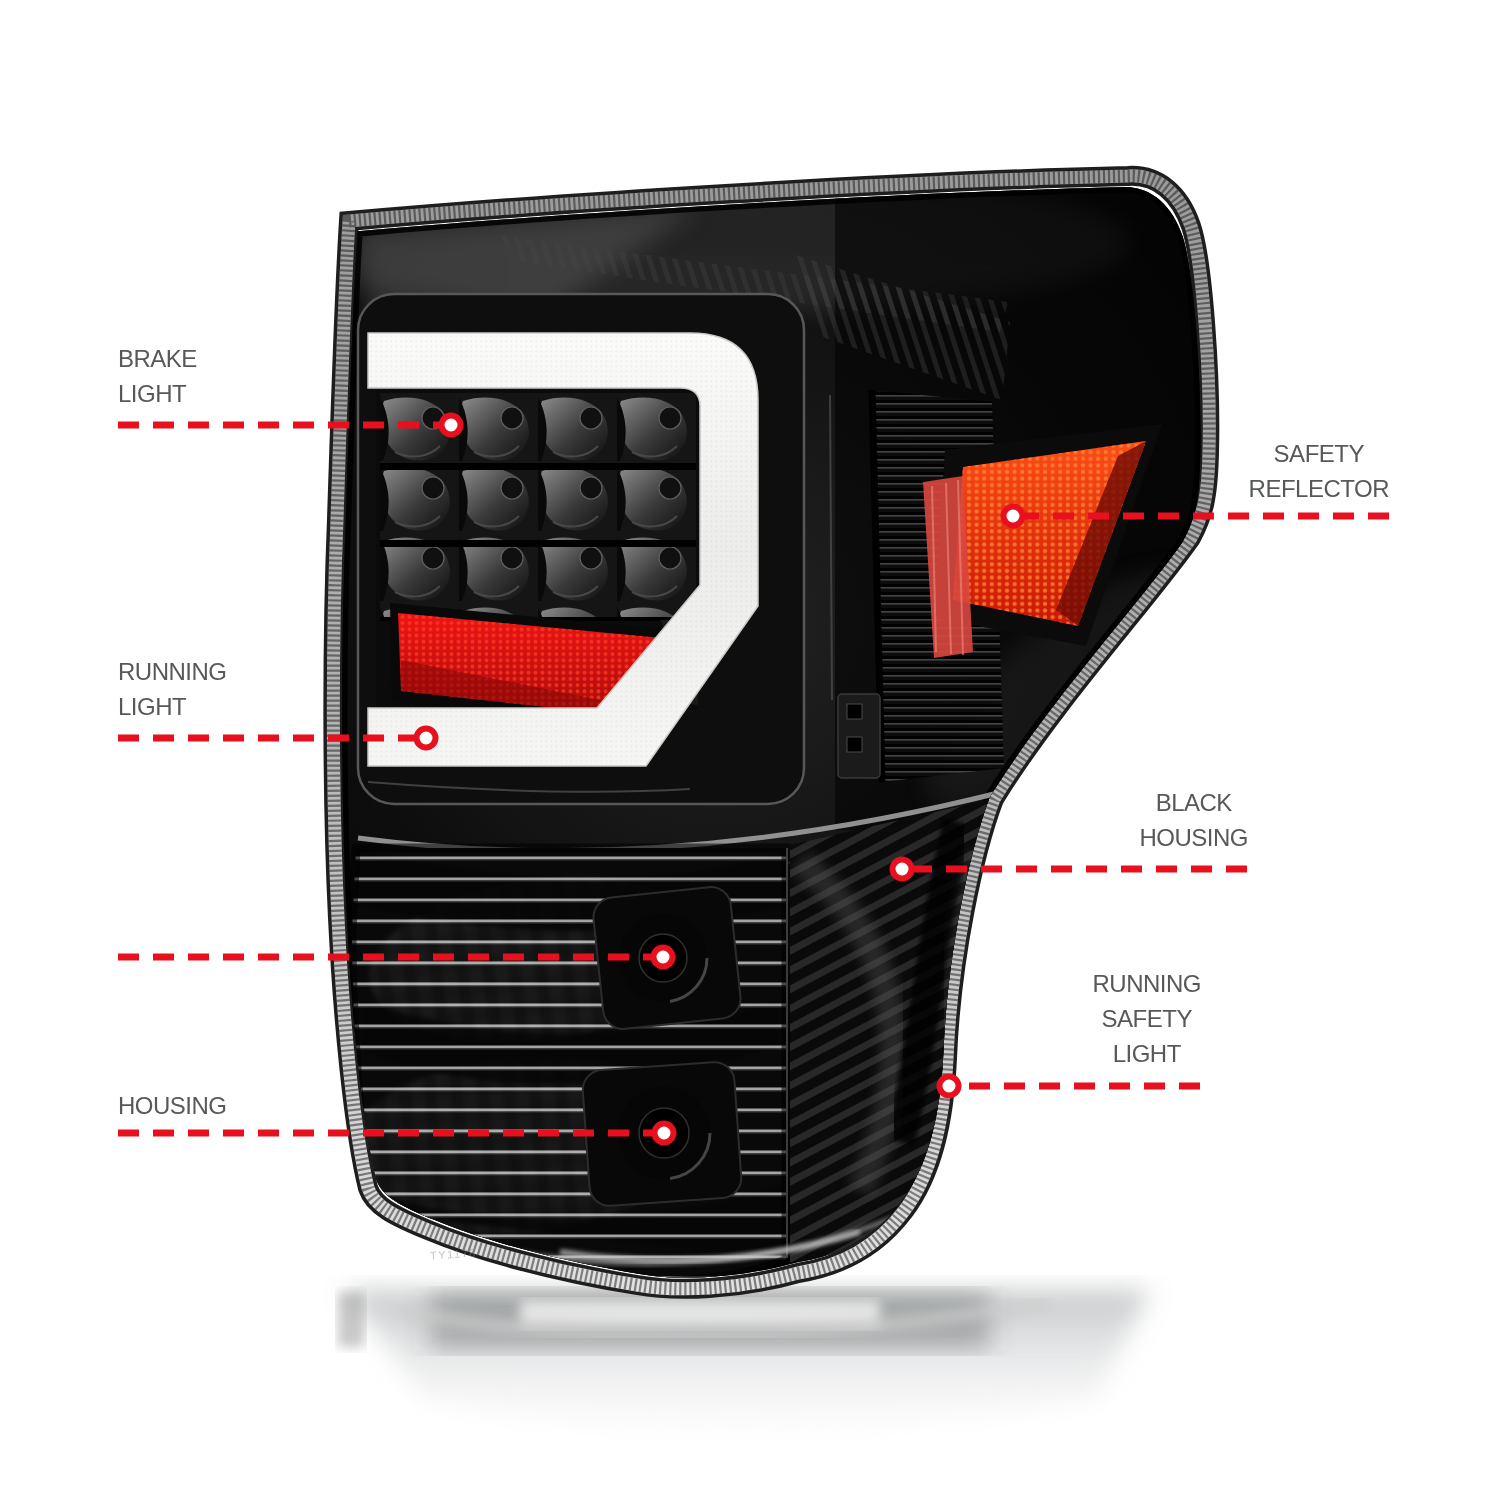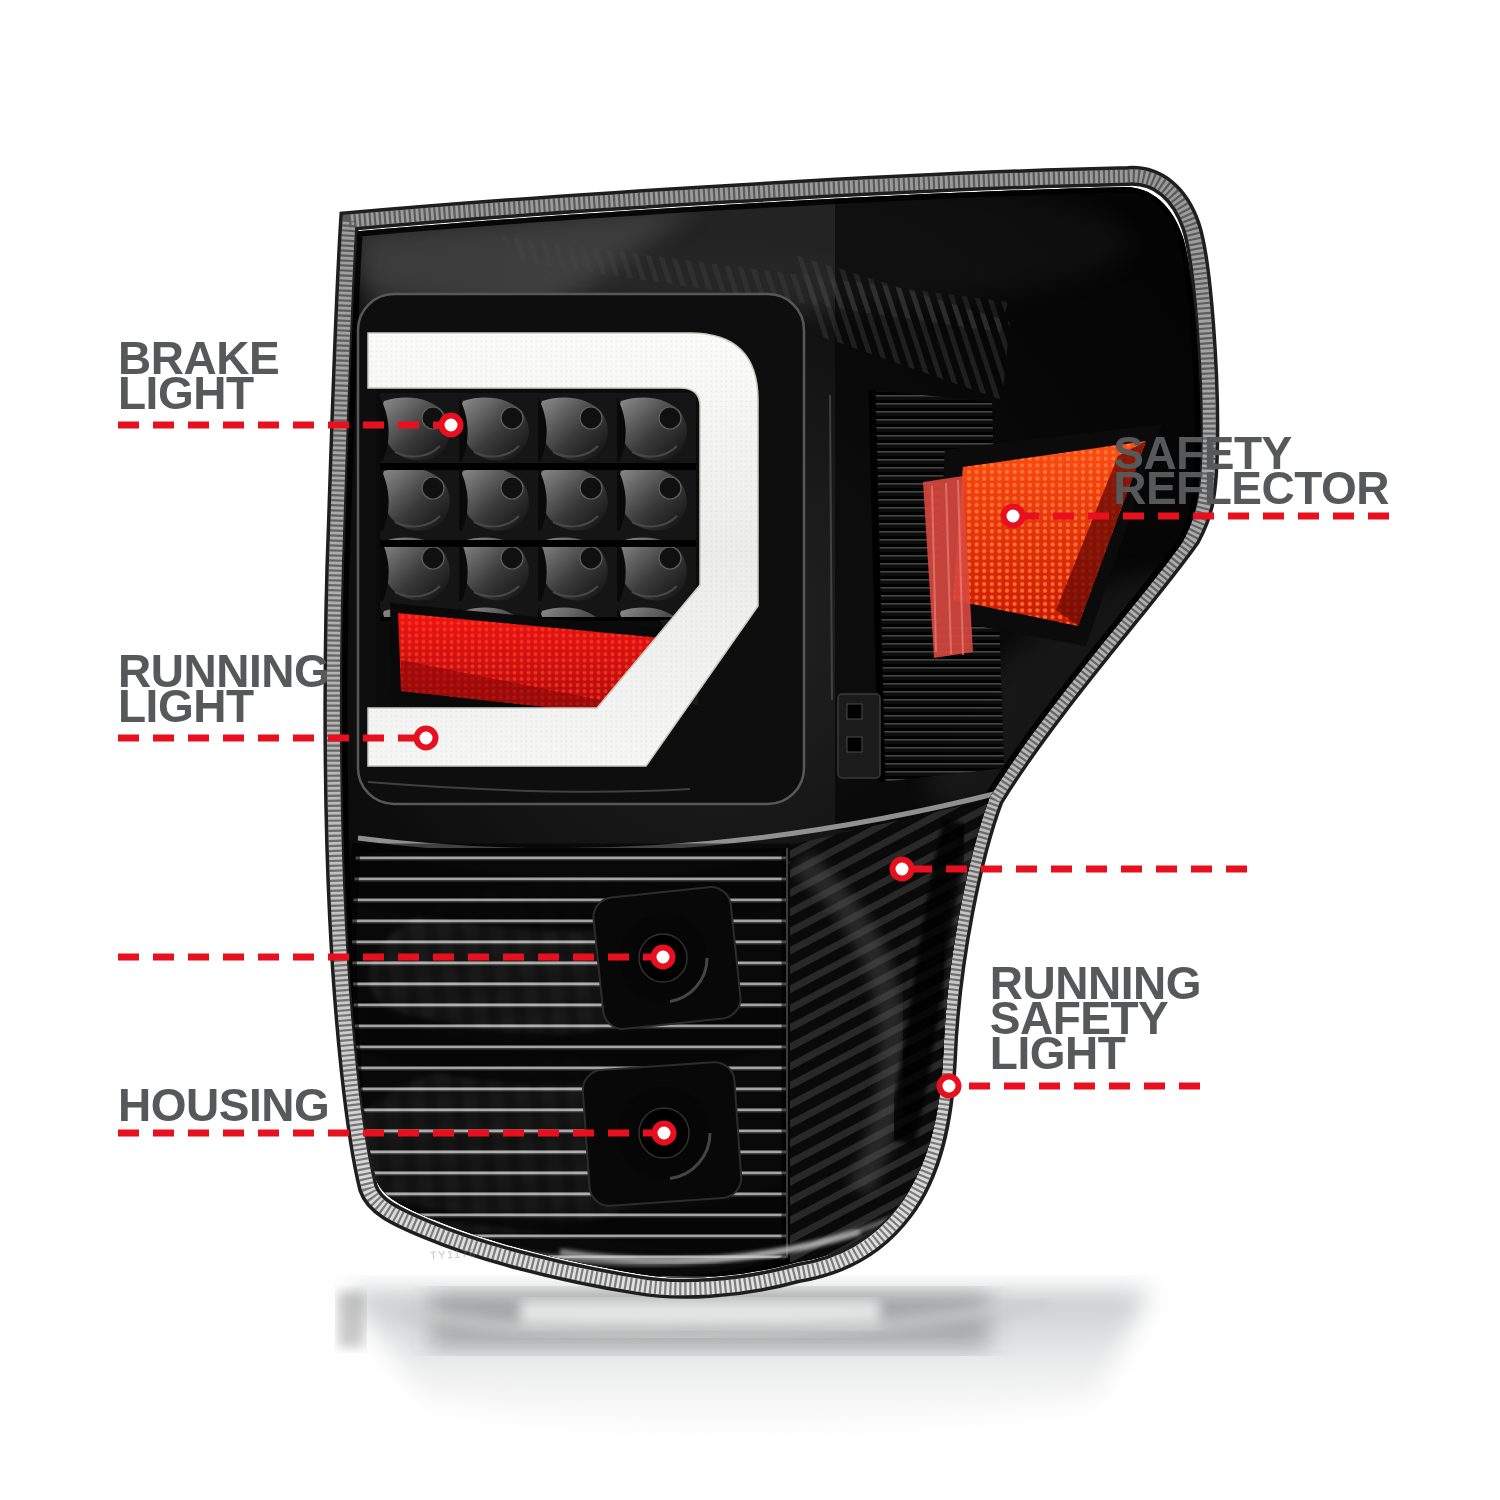--- a/index.html
+++ b/index.html
@@ -1,21 +1,21 @@
 <!DOCTYPE html>
 <html style="--accent: #e8101e; --label: #57585a;"><head>
 <meta charset="utf-8">
 <style>
   html,body{margin:0;padding:0;background:#fff;}
   .stage{position:relative;width:1500px;height:1500px;background:#fff;overflow:hidden;
          font-family:"Liberation Sans",sans-serif;}
   .art{position:absolute;left:0;top:0;}
-  .callout{position:absolute;color:var(--label,#57585a);font-size:46px;line-height:35px;
-           font-weight:700;letter-spacing:-0.5px;white-space:nowrap;}
-  .callout.right{text-align:left;}
+  .callout{position:absolute;color:var(--label,#57585a);font-size:24px;line-height:35px;
+           font-weight:400;letter-spacing:-0.5px;white-space:nowrap;}
+  .callout.right{text-align:center;}
   .callout span{display:block;}
   .accent{color:var(--accent,#e8101e);}
   .marking{position:absolute;left:430px;top:1248px;font-size:11px;letter-spacing:1.5px;
            color:#8a8a8a;opacity:.5;transform:rotate(-4deg);}
 </style>
 </head>
 <body style="background: rgb(255, 255, 255);">
 
 <div class="stage">
 
@@ -260,20 +260,24 @@
     <span>RUNNING</span>
     <span>LIGHT</span>
   </div>
   <div class="callout" style="left:118px;top:1088px">
     <span>HOUSING</span>
   </div>
   <div class="callout right" style="right:111px;top:436px">
     <span>SAFETY</span>
     <span>REFLECTOR</span>
   </div>
+  <div class="callout right" style="right:252px;top:785px">
+    <span>BLACK</span>
+    <span>HOUSING</span>
+  </div>
   <div class="callout right" style="right:299px;top:966px">
     <span>RUNNING</span>
     <span>SAFETY</span>
     <span>LIGHT</span>
   </div>
 
   <div class="marking">TY1178</div>
 </div>
 
 </body></html>

